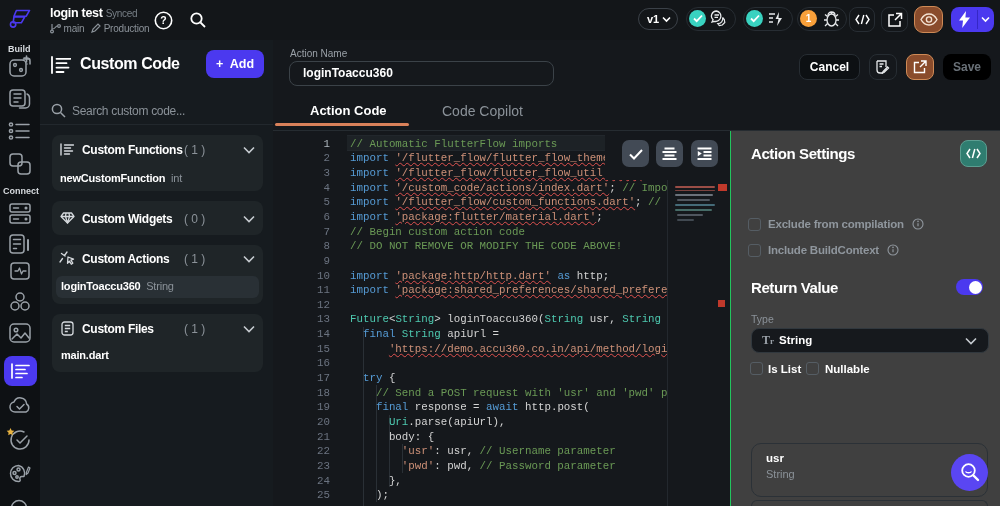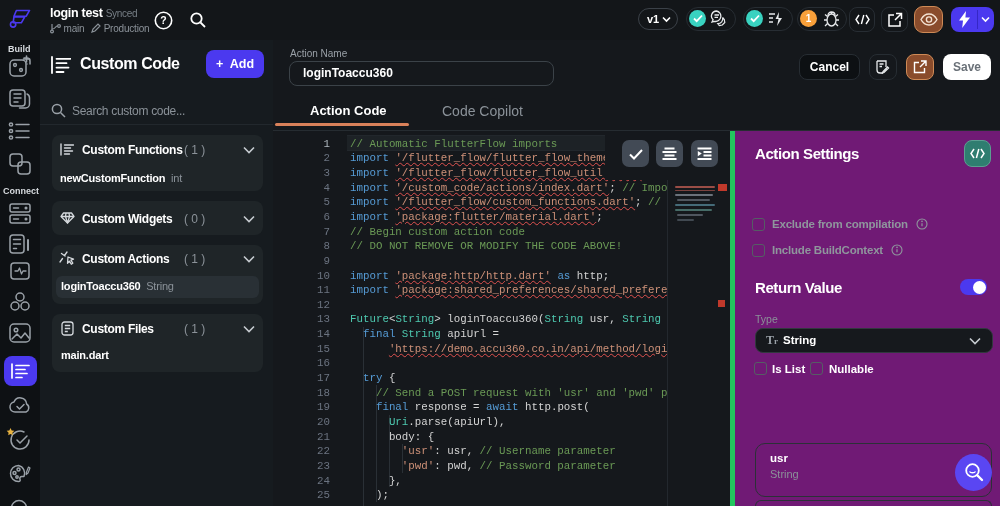--- a/index.html
+++ b/index.html
@@ -306,21 +306,21 @@
       <path d="M12.5 8l-4.5 4.5-1.5.5.5-1.5L11.5 7z"></path>
     </g>
   </svg>
 <div class="abs" style="left:906px;top:54px;width:28px;height:26px;background:#8a4c2c;border:1.5px solid #cf8a56;border-radius:8px;"></div>
 <svg class="abs" style="left:913px;top:60px;" width="14" height="14" viewBox="0 0 14 14">
     <g fill="none" stroke="#fff" stroke-width="1.4">
       <path d="M6 2.5H1.5v10h10V8"></path>
       <path d="M8 1h5v5M13 1L7 7"></path>
     </g>
   </svg>
-<div class="abs" style="left:943px;top:54px;width:48px;height:26px;background:#ffffff;border-radius:8px;color:#6a7178;font-size:12px;font-weight:bold;text-align:center;line-height:26px;">Save</div>
+<div class="abs" style="left:943px;top:54px;width:48px;height:26px;background:#000000;border-radius:8px;color:#6a7178;font-size:12px;font-weight:bold;text-align:center;line-height:26px;">Save</div>
 
 <div class="abs white" style="left:310px;top:103px;font-size:13px;font-weight:bold;">Action Code</div>
 <div class="abs grey" style="left:442px;top:103px;font-size:14px;">Code Copilot</div>
 <div class="abs" style="left:275px;top:123px;width:134px;height:3px;background:#d9815a;border-radius:2px;"></div>
 
 <style>
   #editor { font-family:"Liberation Mono", monospace; font-size:10.8px; }
   #code, #gutter { position:absolute; top:5.6px; line-height:14.66px; white-space:pre; }
   #gutter { left:0; width:57px; text-align:right; color:#6b7380; }
   #code { left:77px; color:#d4d4d4; width:318px; overflow:hidden; }
@@ -418,21 +418,21 @@
   <div class="mm" style="left:402px;top:58.8px;width:40px;height:1.5px;background:#8c4a44;"></div>
 
   <div style="position:absolute;left:445px;top:53px;width:9px;height:7px;background:#c0392b;"></div>
   <div style="position:absolute;left:445px;top:169px;width:7px;height:7px;background:#c0392b;"></div>
 </div>
 
 <style>
   #rightpanel .cb { position:absolute; width:13px; height:13px; border:1.5px solid #555d64; border-radius:3px; }
   #rightpanel .info { display:inline-block; vertical-align:-2px; margin-left:5px; }
 </style>
-<div class="abs" style="left:730px;top:131px;width:270px;height:375px;background:#701a75;border-left:5px solid #22c55e;" id="rightpanel">
+<div class="abs" style="left:730px;top:131px;width:270px;height:375px;background:#404040;border-left:1px solid #22c55e;" id="rightpanel">
   <div style="position:absolute;left:20px;top:14px;font-size:15px;font-weight:bold;color:#fff;letter-spacing:-0.4px;">Action Settings</div>
   <div style="position:absolute;left:229px;top:9px;width:27px;height:27px;background:#2f7d70;border:1.5px solid #5b9e91;border-radius:8px;"></div>
   <svg style="position:absolute;left:235px;top:17px;" width="15" height="11" viewBox="0 0 15 11">
       <g fill="none" stroke="#fff" stroke-width="1.5">
         <path d="M4 1L1 5.5 4 10M11 1l3 4.5L11 10M8.8 1L6.4 10"></path>
       </g>
     </svg>
 
   <div class="cb" style="left:17px;top:87px;"></div>
   <div style="position:absolute;left:37px;top:87px;font-size:11.5px;font-weight:bold;color:#8f969d;letter-spacing:-0.2px;">Exclude from compilation

